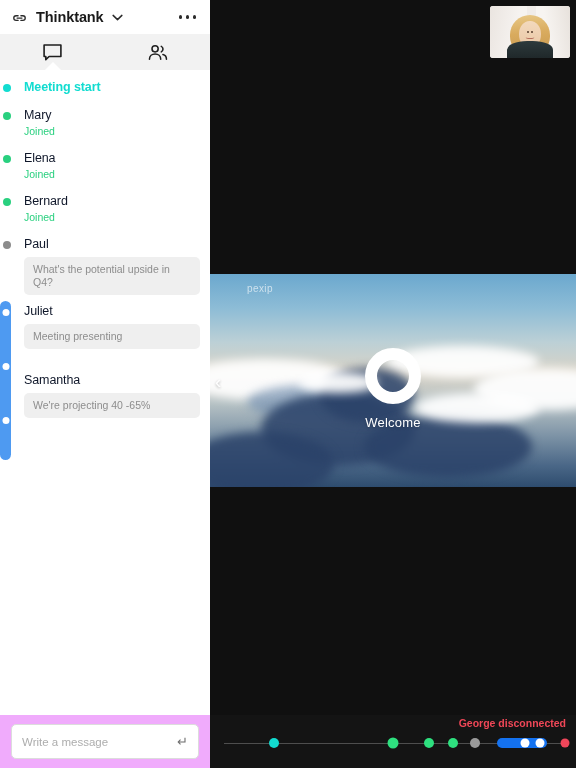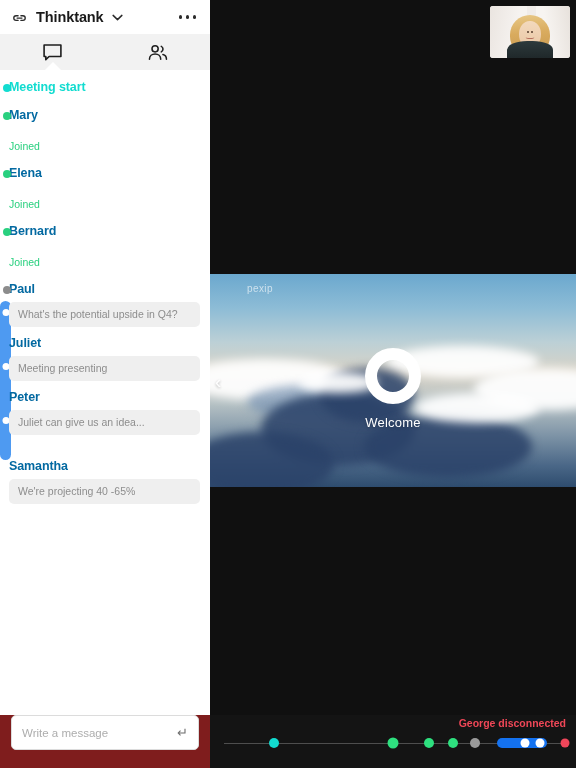--- a/index.html
+++ b/index.html
@@ -57,42 +57,42 @@
   
   .speaker-rail {
     position:absolute; left:0px; width:11px;
     background:#4e9af1; border-radius:6px; z-index:1;
   }
   .speaker-rail .rail-dot {
     position:absolute; left:50%; transform:translateX(-50%);
     width:7px; height:7px; border-radius:50%; background:#ffffff;
   }
 
-  .entry { position:relative; padding-left:9px; padding-right:10px; z-index:2; }
+  .entry { position:relative; padding-left:24px; padding-right:10px; z-index:2; }
   .entry .dot {
     position:absolute; left:2.5px; top:4px;
     width:8px; height:8px; border-radius:50%;
   }
   .entry .who {
-    font-size:12.5px; font-weight:bold; color:#0369a1; line-height:15px;
+    font-size:12.5px; font-weight:normal; color:#0f172a; line-height:15px;
     letter-spacing:-0.1px;
   }
   .entry .who.sys { font-weight:bold; }
   .entry .joined {
-    font-size:10.5px; color:#29d07f; line-height:14px; margin-top:16px;
+    font-size:10.5px; color:#29d07f; line-height:14px; margin-top:1px;
   }
   .bubble {
     margin-top:5px; background:#efefef; border-radius:5px;
     padding:6px 9px; font-size:10.5px; color:#8d8d8d; line-height:13px;
   }
 
   
   .composer {
-    flex:0 0 53px; height:53px; background:#7f1d1d;
-    display:flex; padding:0 11px;
+    flex:0 0 53px; height:53px; background:#f0abfc;
+    display:flex; align-items:center; padding:0 11px;
   }
   .composer-box {
     flex:1; height:35px; border:1px solid #dcdcdc; border-radius:5px;
     display:flex; align-items:center; padding:0 10px; background:#fff;
   }
   .composer-box .ph { flex:1; font-size:11.5px; color:#adadad; }
   .enter-ico { font-size:13px; color:#6e6e6e; line-height:1; }
 
   
   .stage { flex:1; position:relative; background:#101010; height:768px; }
@@ -263,24 +263,20 @@
           </div>
           <div class="entry" style="margin-top: 13px;">
             <span class="dot" style="background: rgb(140, 140, 140);"></span>
             <div class="who">Paul</div>
             <div class="bubble">What's the potential upside in Q4?</div>
           </div>
           <div class="entry on-rail" style="margin-top: 9px;">
             <div class="who">Juliet</div>
             <div class="bubble">Meeting presenting</div>
           </div>
-          <div class="entry on-rail" style="margin-top: 9px;">
-            <div class="who">Peter</div>
-            <div class="bubble">Juliet can give us an idea...</div>
-          </div>
           <div class="entry on-rail" style="margin-top: 24px;">
             <div class="who">Samantha</div>
             <div class="bubble">We're projecting 40 -65%</div>
           </div>
           <div class="speaker-rail" style="top: 221px; height: 159px;">
             <span class="rail-dot" style="top: 8px;"></span>
             <span class="rail-dot" style="top: 62px;"></span>
             <span class="rail-dot" style="top: 116px;"></span>
           </div>
         </div>

